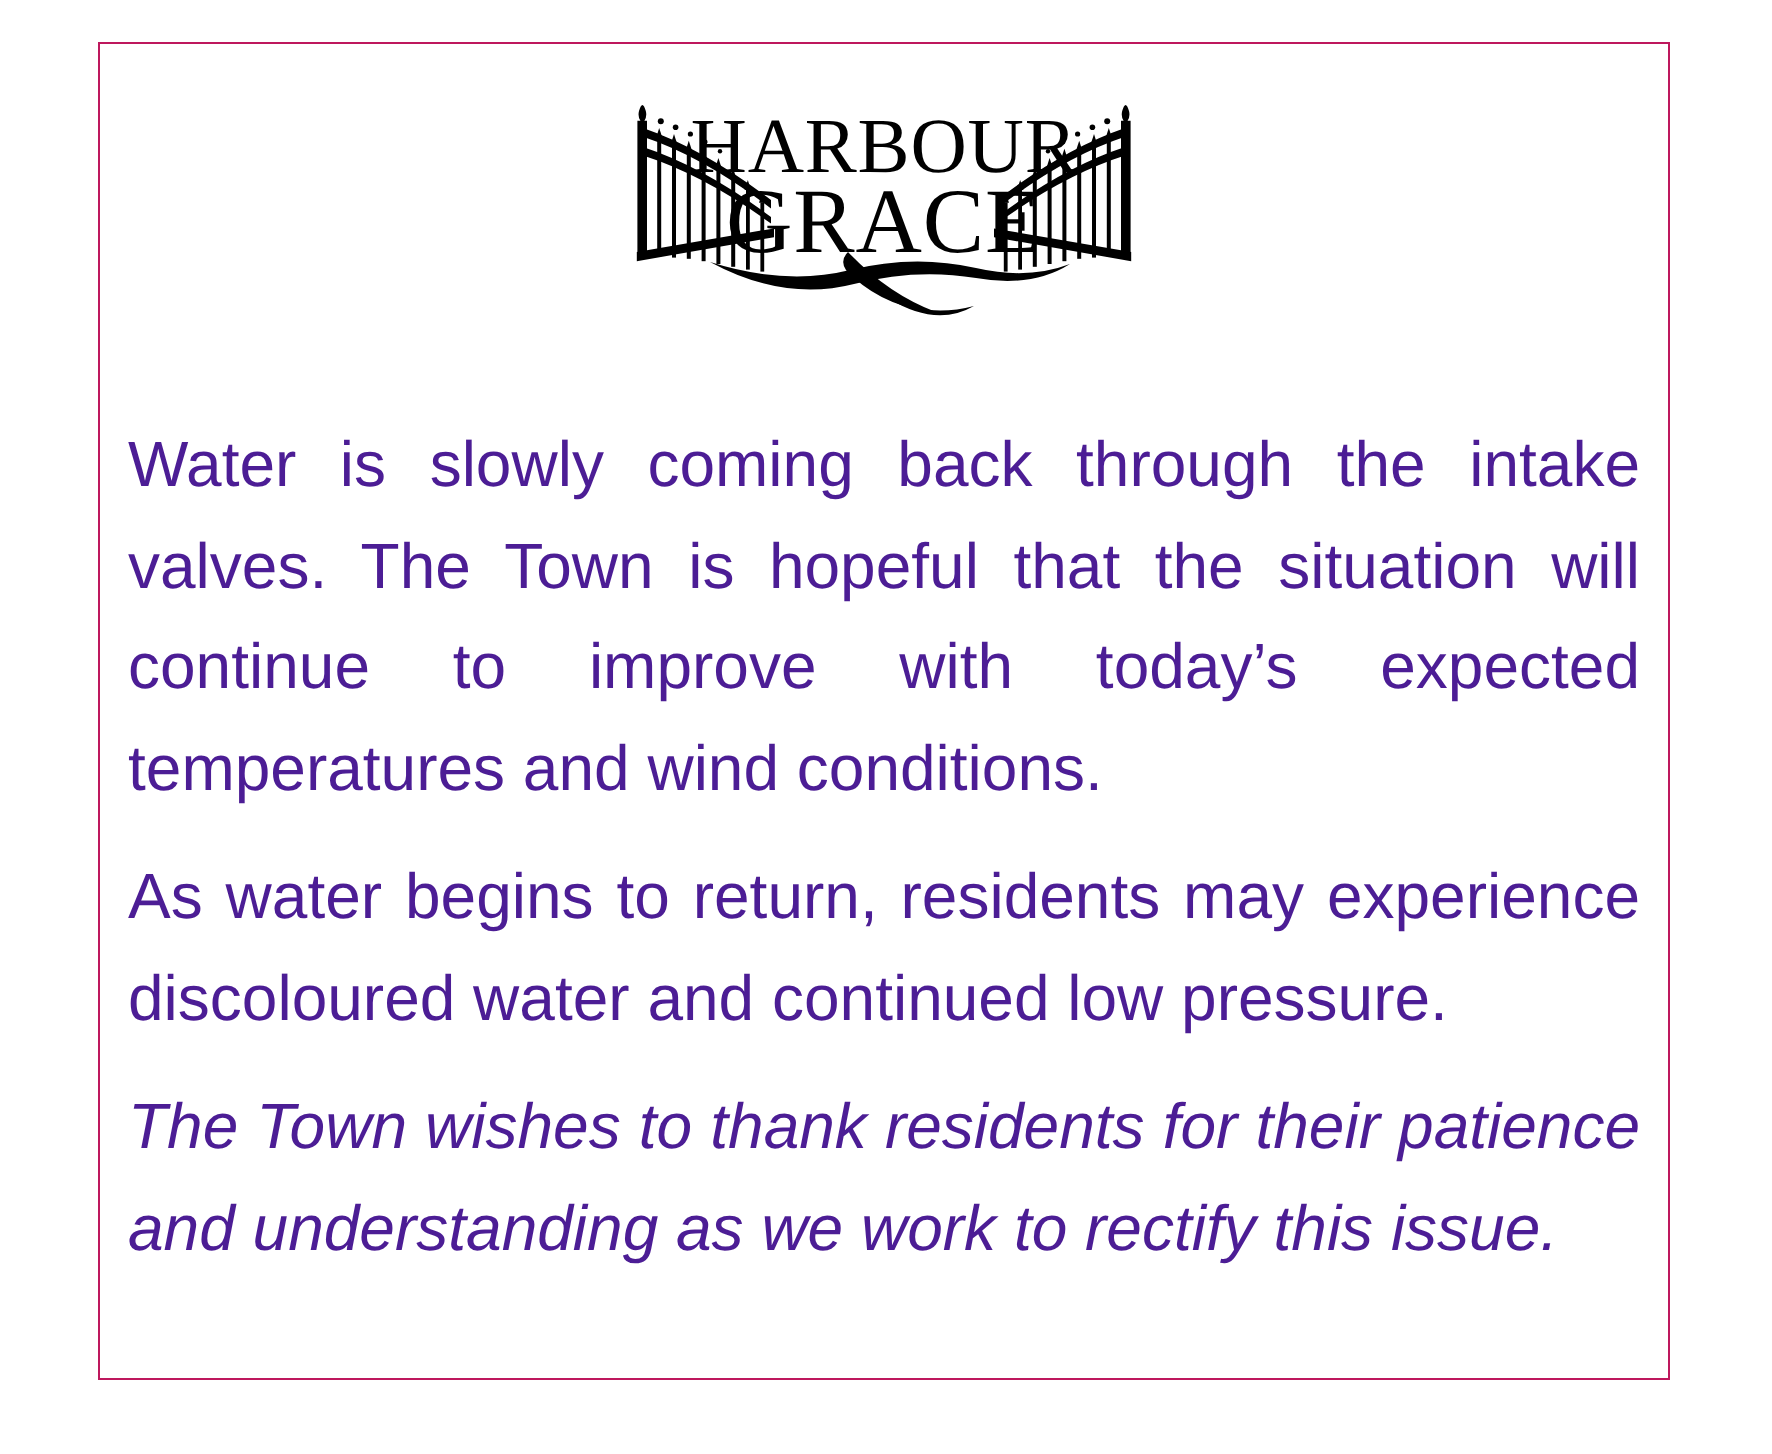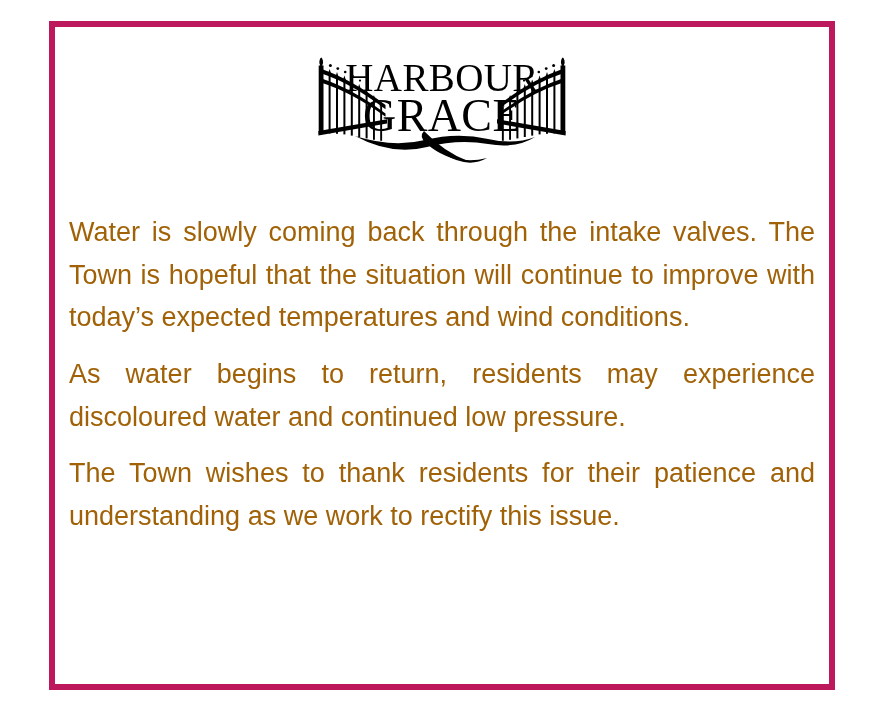--- a/index.html
+++ b/index.html
@@ -14,21 +14,21 @@
     color: #000000;
     overflow: hidden;
   }
 
   #notice-frame {
     position: absolute;
     left: 49px;
     top: 21px;
     width: 786px;
     height: 669px;
-    border: 6px solid #be185d;
+    border: 1px solid #be185d;
     box-sizing: border-box;
     background: #ffffff;
   }
 
   #notice-inner {
     position: relative;
     width: 100%;
     height: 100%;
     box-sizing: border-box;
     padding: 0 9px;
@@ -69,33 +69,34 @@
     box-decoration-break: clone;
     -webkit-box-decoration-break: clone;
   }
 
   
   #notice-body {
     margin-top: 36px;
     padding: 0 5px 0 5px;
   }
   .body-para {
-    font-size: 27px;
+    font-size: 32px;
     line-height: 1.58;
     text-align: justify;
     text-justify: inter-word;
     margin: 0 0 14px 0;
-    color: #a16207;
+    color: #4c1d95;
     -webkit-hyphens: none;
     hyphens: none;
   }
   .body-para:last-child {
     margin-bottom: 0;
   }
   .body-para.italic {
+    font-style: italic;
   }
 </style>
 </head>
 <body>
 
 <div id="notice-frame">
   <div id="notice-inner">
 
     <div id="logo-block">
       <svg id="logo-svg" viewBox="0 0 300 128" xmlns="http://www.w3.org/2000/svg">

